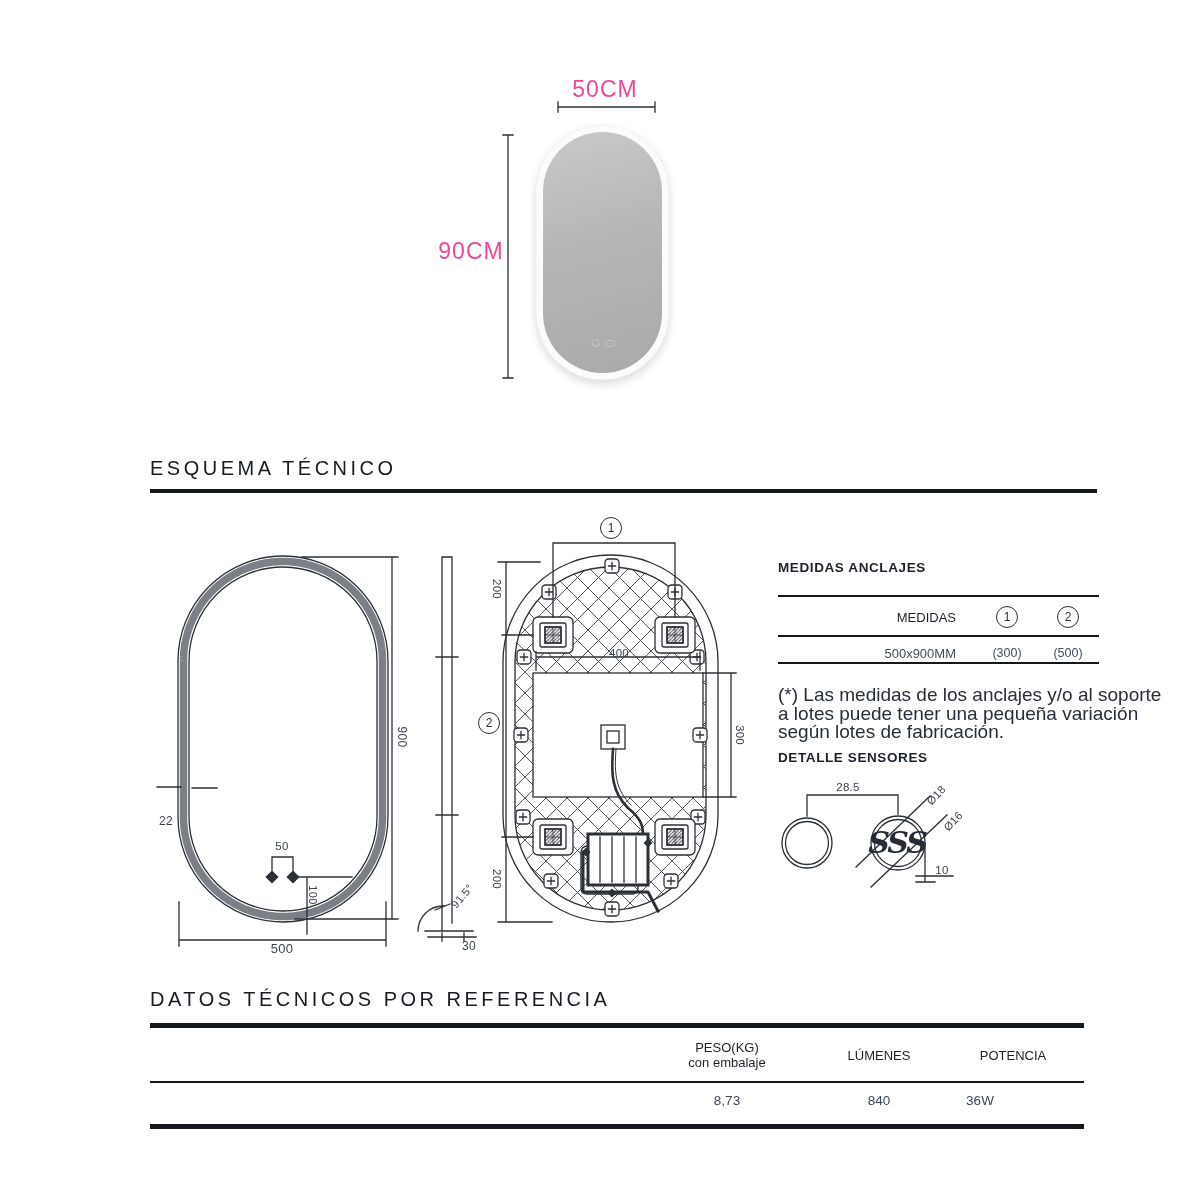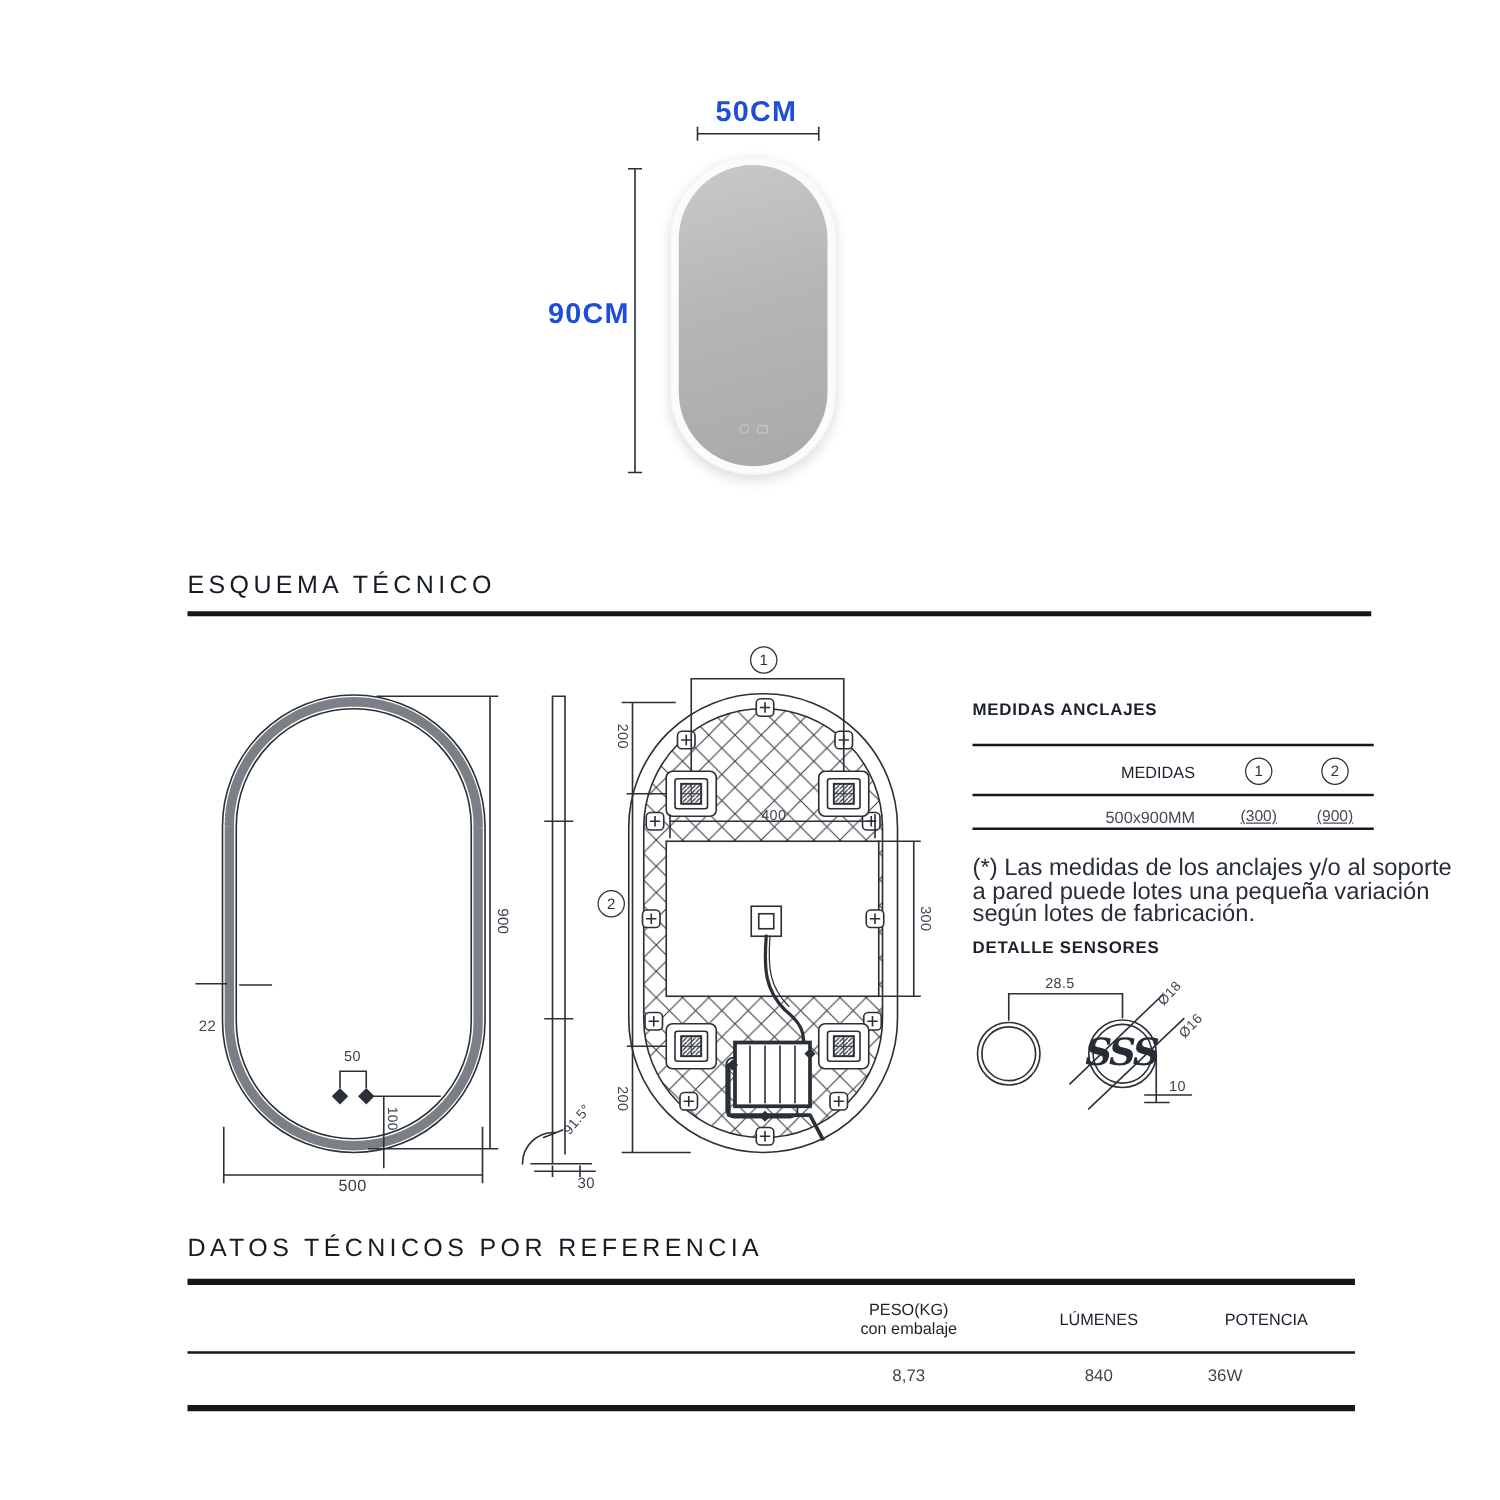--- a/index.html
+++ b/index.html
@@ -6,21 +6,21 @@
   body{
     width:1200px;height:1200px;position:relative;background:#ffffff;
     font-family:"Liberation Sans",sans-serif;color:#1b212b;overflow:hidden;
   }
   .dim{
     position:absolute;font-size:12px;color:#3c434e;white-space:nowrap;
     transform:translate(-50%,-50%);letter-spacing:.3px;
   }
   .dim.r90{transform:translate(-50%,-50%) rotate(90deg);}
   .big-dim{
-    position:absolute;font-size:23px;font-weight:bold;color:#1d4ed8;
+    position:absolute;font-size:23px;font-weight:normal;color:#ec4899;
     letter-spacing:1px;transform:translate(-50%,-50%);white-space:nowrap;
   }
   .heading{
     position:absolute;font-size:20px;font-weight:normal;letter-spacing:3.5px;
     color:#171c24;white-space:nowrap;
   }
   .subheading{
     position:absolute;font-size:13.5px;font-weight:bold;letter-spacing:.6px;
     color:#1b212b;white-space:nowrap;
   }
@@ -30,21 +30,21 @@
     white-space:nowrap;
   }
   .callout{
     position:absolute;width:22px;height:22px;border:1.5px solid #2b2f36;
     border-radius:50%;display:flex;align-items:center;justify-content:center;
     font-size:12px;color:#2b2f36;background:#fff;
     transform:translate(-50%,-50%);box-sizing:border-box;
   }
   .tbl-text{position:absolute;font-size:13px;color:#454c59;white-space:nowrap;}
   .tbl-head{font-weight:normal;color:#1b212b;}
-  .center{transform:translate(-50%,-50%);text-decoration:underline;}
+  .center{transform:translate(-50%,-50%);}
   .mirror{
     position:absolute;left:536px;top:125px;width:133px;height:255px;
     border-radius:67px;background:#fbfbfb;
     box-shadow:0 4px 10px rgba(0,0,0,.14), inset 0 0 2px rgba(0,0,0,.08);
   }
   .mirror-glass{
     position:absolute;left:7px;top:7px;right:7px;bottom:7px;border-radius:60px;
     background:linear-gradient(165deg,#c9c9c9 0%,#b6b6b6 45%,#a9a9a9 100%);
   }
   .mirror-sensors{
@@ -271,27 +271,27 @@
   <span>1</span>
 </div>
 <div class="callout" style="left:1068px;top:617px;">
   <span>2</span>
 </div>
 
 <div class="rule" style="left:778px;top:635px;width:321px;height:2px;"></div>
 
 <div class="tbl-text" style="left:778px;top:646px;width:178px;text-align:right;">500x900MM</div>
 <div class="tbl-text center" style="left:1007px;top:653px;font-size:12.5px;">(300)</div>
-<div class="tbl-text center" style="left:1068px;top:653px;font-size:12.5px;">(900)</div>
+<div class="tbl-text center" style="left:1068px;top:653px;font-size:12.5px;">(500)</div>
 
 <div class="rule" style="left:778px;top:662px;width:321px;height:2px;"></div>
 
 <div class="note" style="left:778px;top:686px;">
   <div>(*) Las medidas de los anclajes y/o al soporte</div>
-  <div>a pared puede lotes una pequeña variación</div>
+  <div>a lotes puede tener una pequeña variación</div>
   <div>según lotes de fabricación.</div>
 </div>
 
 <div class="subheading" style="left:778px;top:750px;">DETALLE SENSORES</div>
 <div class="dim" style="left:848px;top:787px;font-size:11.5px;">28.5</div>
 <div class="dim" style="left:936px;top:795px;font-size:11px;transform:translate(-50%,-50%) rotate(-47deg);">Ø18</div>
 <div class="dim" style="left:953px;top:821px;font-size:11px;transform:translate(-50%,-50%) rotate(-47deg);">Ø16</div>
 <div class="dim" style="left:942px;top:870px;font-size:11.5px;">10</div>
 <div class="sss">SSS</div>
 

